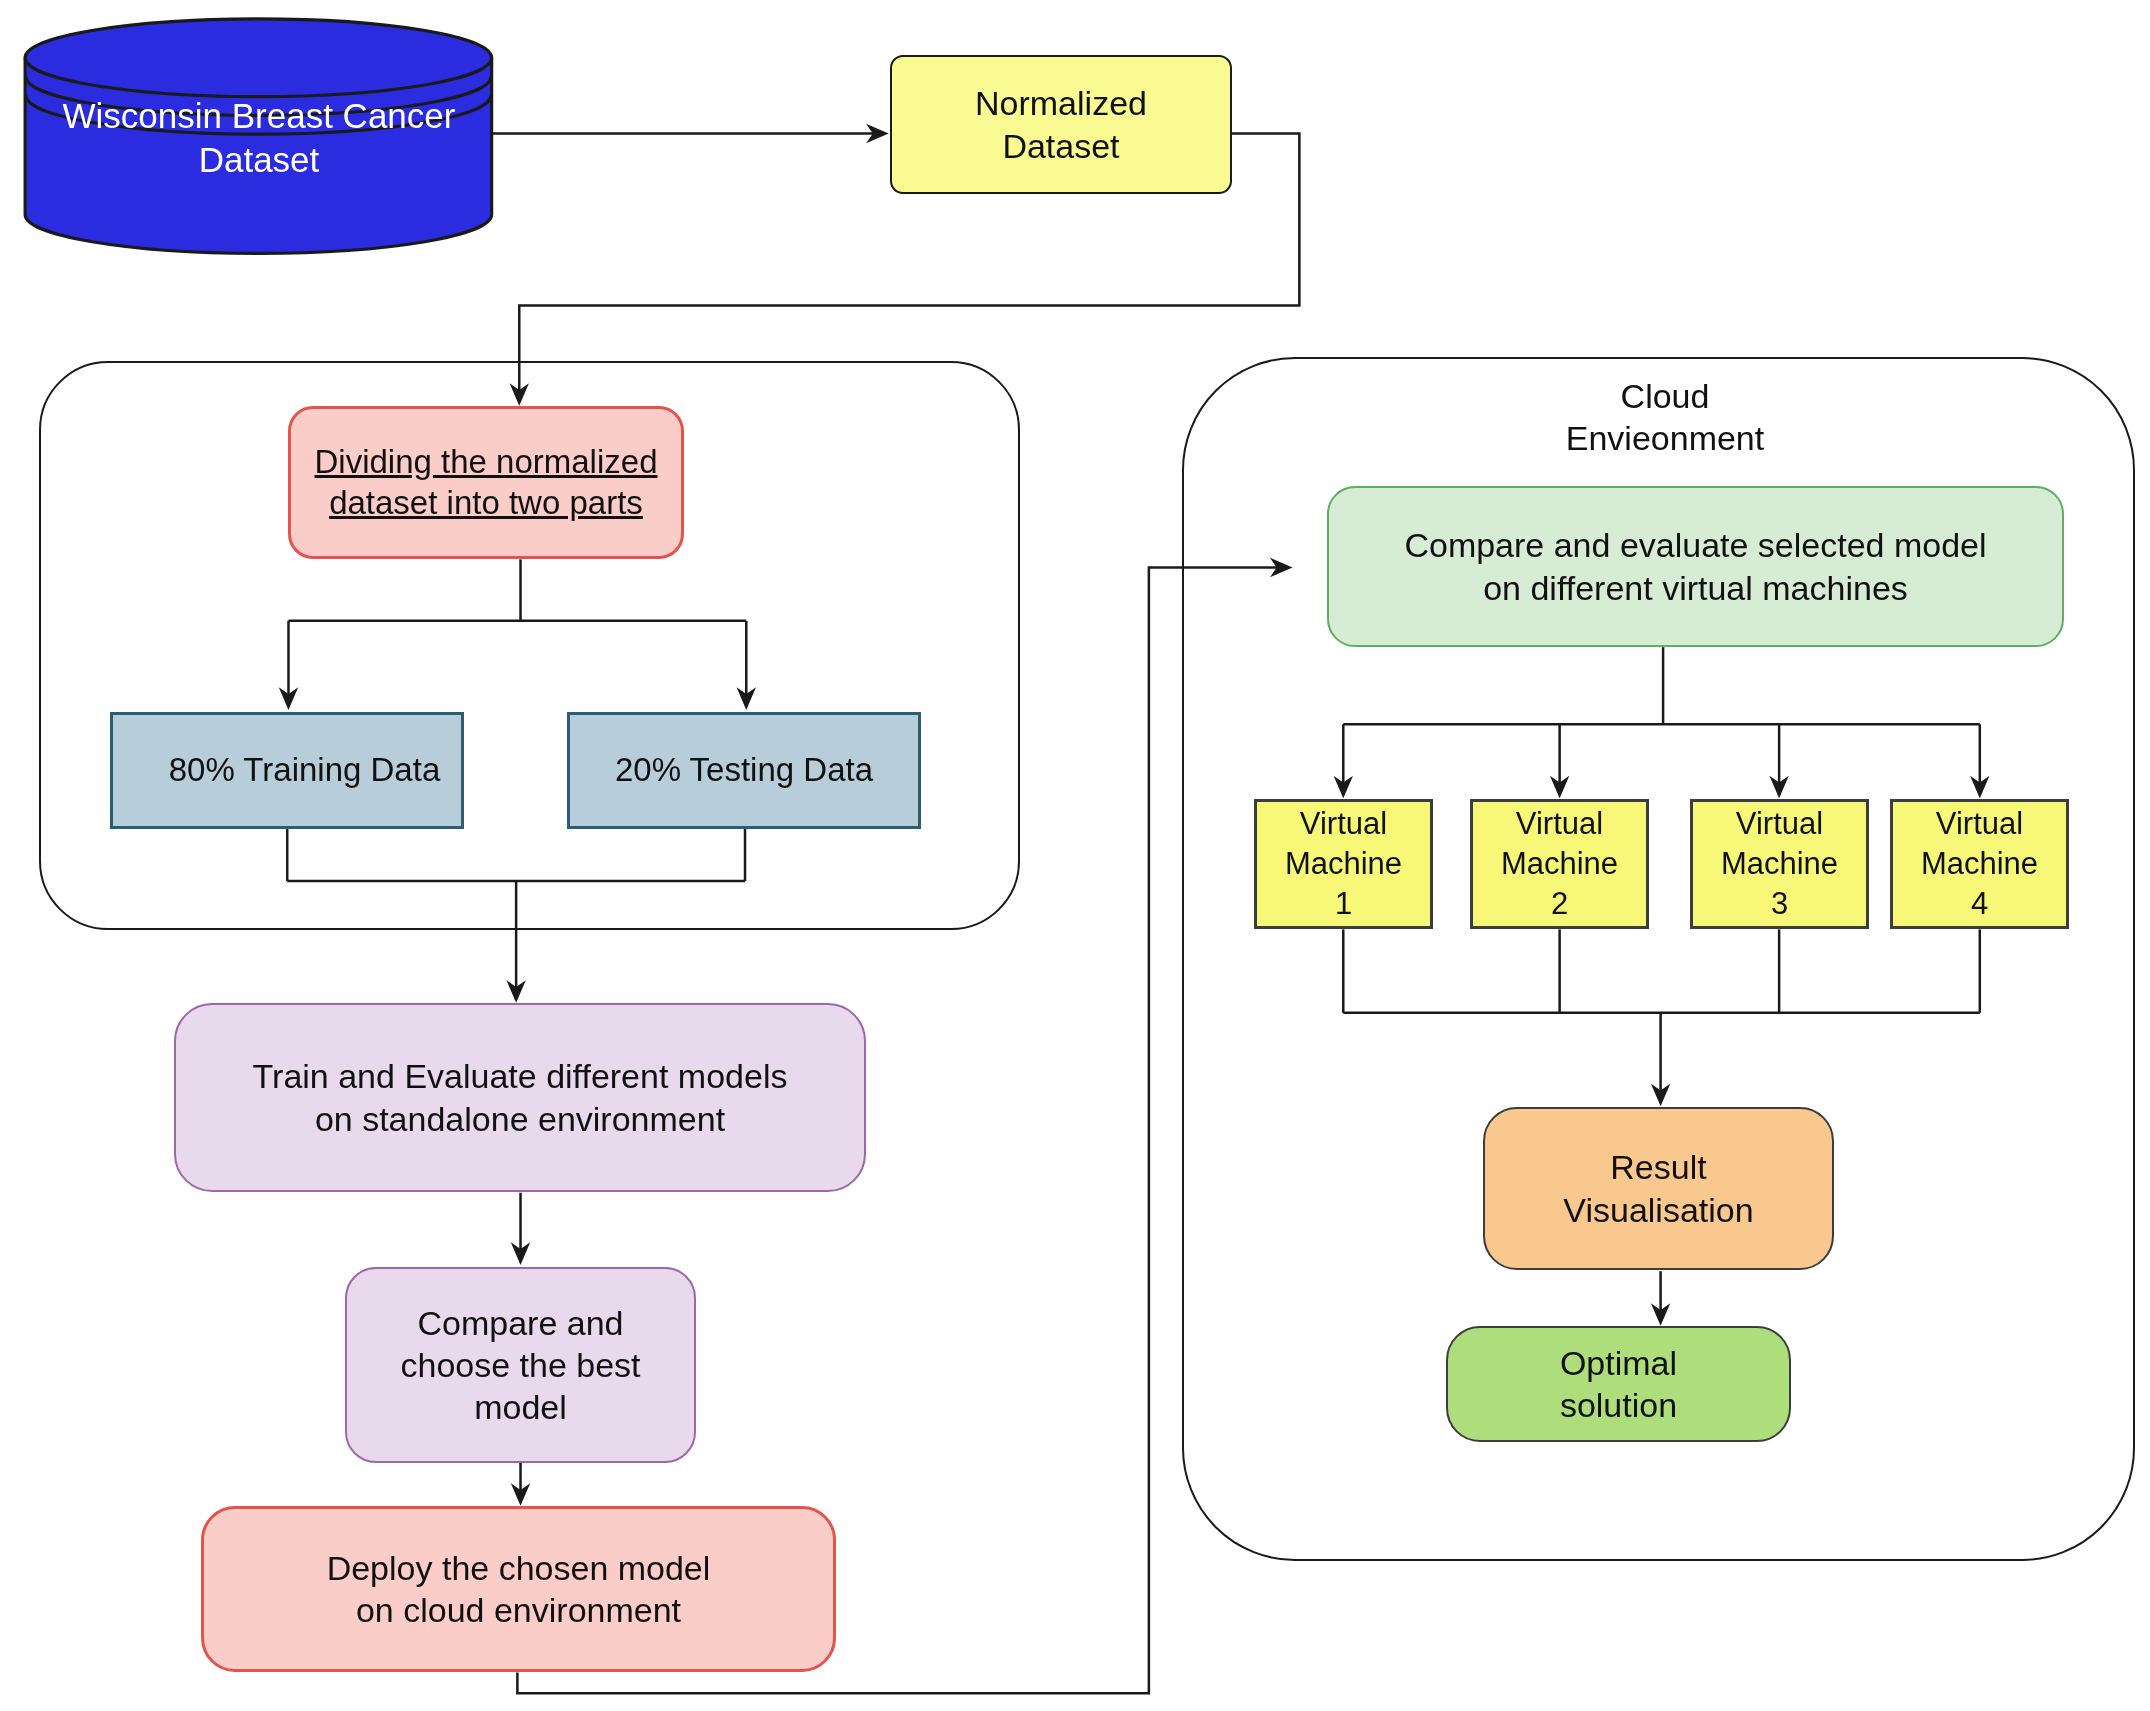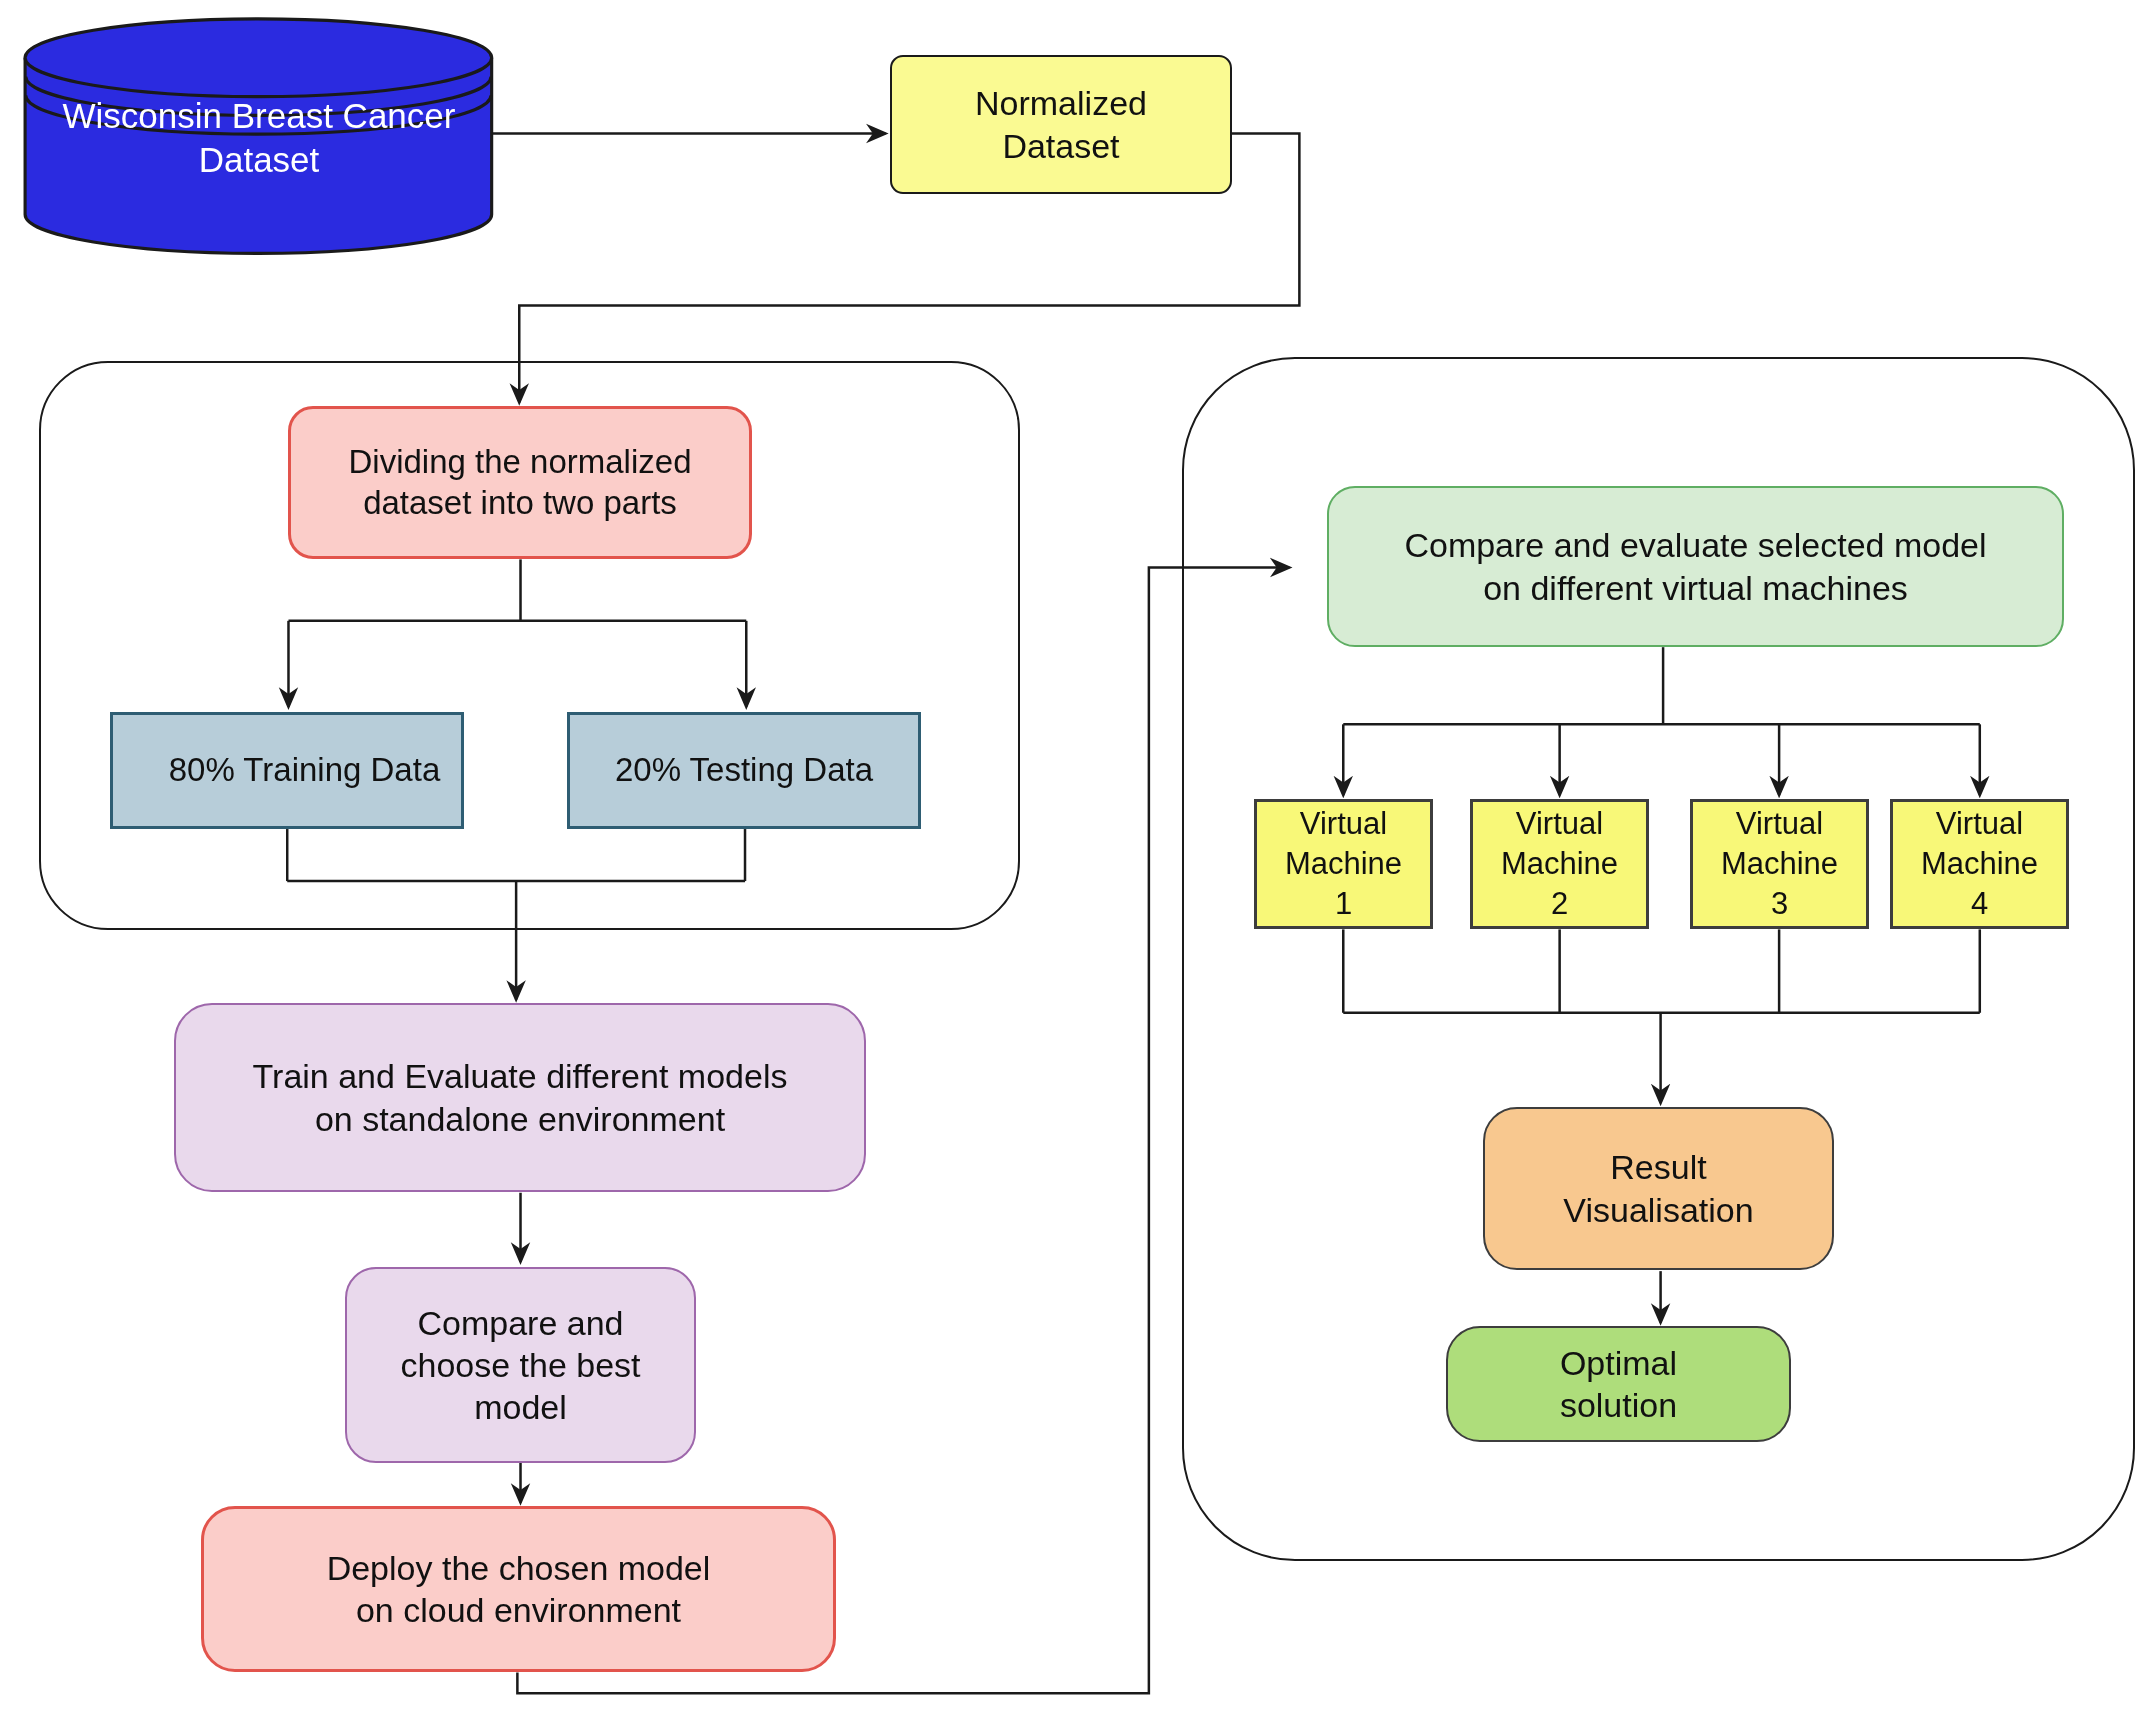--- a/index.html
+++ b/index.html
@@ -131,36 +131,38 @@
 
   <div class="container-frame" style="left:39px; top:361px; width:981px; height:569px; border-radius:69px;"></div>
   <div class="container-frame" style="left:1182px; top:357px; width:953px; height:1204px; border-radius:113px;"></div>
 
   <div class="node lbl-cylinder" style="left:38px; top:75px; width:442px; height:125px;">Wisconsin Breast Cancer
 Dataset</div>
 
   <div class="node box-normalized" style="left:890px; top:55px; width:342px; height:139px;border-radius:13px;">Normalized
 Dataset</div>
 
-  <div class="node box-dividing" style="left:288px; top:406px; width:464px; height:153px;">Dividing the normalized
+  <div class="node box-dividing" style="left:288px; top:406px; width:396px; height:153px;text-decoration:underline;">Dividing the normalized
 dataset into two parts</div>
 
   <div class="node box-slate" style="left:110px; top:712px; width:354px; height:117px;padding-left:35px;">80% Training Data</div>
   <div class="node box-slate" style="left:567px; top:712px; width:354px; height:117px;">20% Testing Data</div>
 
   <div class="node box-purple2" style="left:345px; top:1267px; width:351px; height:196px;">Compare and
 choose the best
 model</div>
 
   <div class="node box-purple1" style="left:174px; top:1003px; width:692px; height:189px;">Train and Evaluate different models
 on standalone environment</div>
 
   <div class="node box-deploy" style="left:201px; top:1506px; width:635px; height:166px;">Deploy the chosen model
 on cloud environment</div>
 
+  <div class="node cloud-title" style="left:1505px; top:373px; width:320px; height:88px;">Cloud
+Envieonment</div>
 
   <div class="node box-green" style="left:1295px; top:486px; width:737px; height:161px;margin-left:32px;">Compare and evaluate selected model
 on different virtual machines</div>
 
   <div class="node box-vm" style="left:1254px; top:799px; width:179px; height:130px;">Virtual
 Machine
 1</div>
   <div class="node box-vm" style="left:1470px; top:799px; width:179px; height:130px;">Virtual
 Machine
 2</div>

